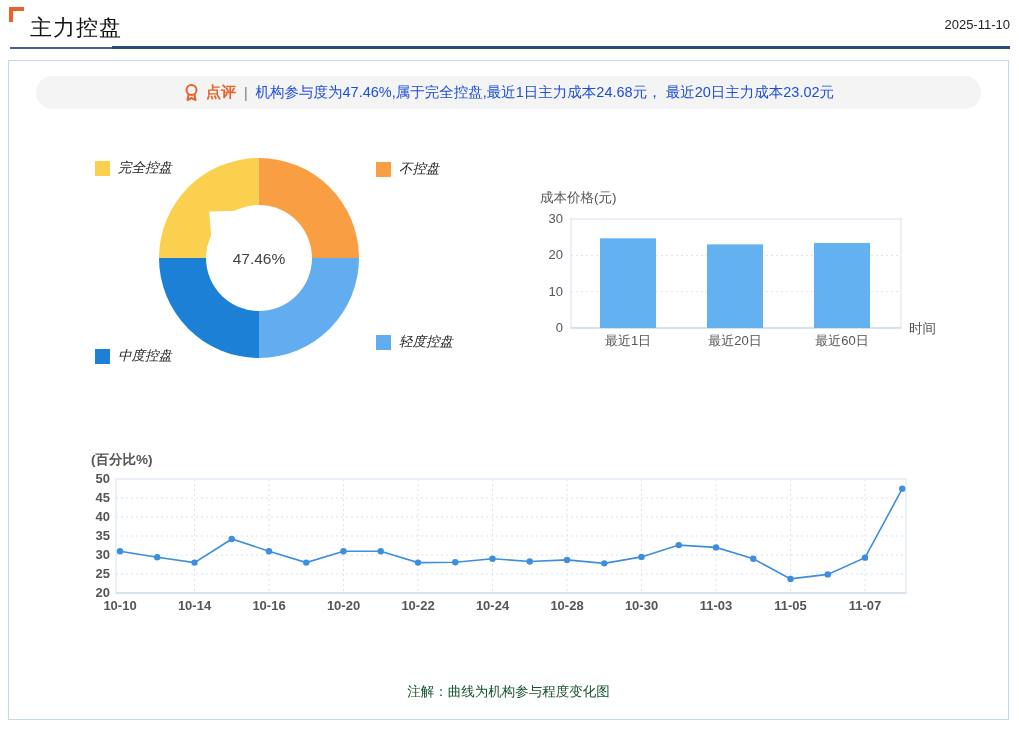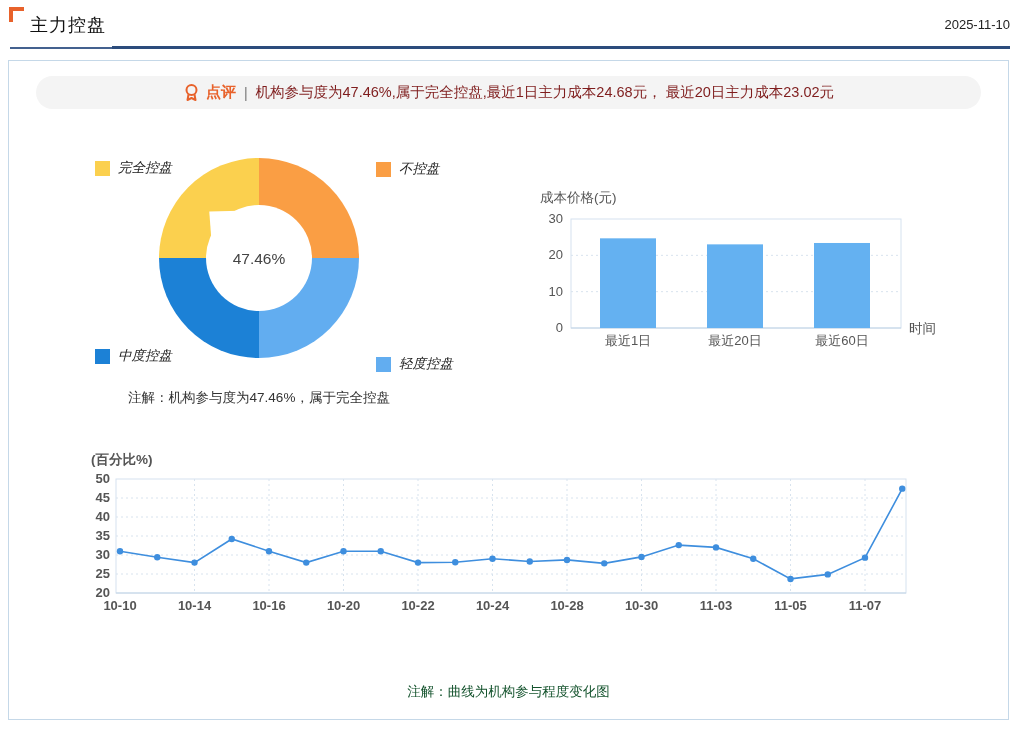--- a/index.html
+++ b/index.html
@@ -1,34 +1,34 @@
 <!DOCTYPE html>
 <html><head>
 <meta charset="utf-8">
 <style>
   html,body{margin:0;padding:0;background:#fff;}
   body{width:1019px;height:729px;position:relative;font-family:"Liberation Sans","DejaVu Sans",sans-serif;color:#1a1a1a;overflow:hidden;}
 
   
   .hdr-corner{position:absolute;left:9px;top:7px;width:11px;height:11px;border-left:4px solid #e8622b;border-top:4px solid #e8622b;}
-  .hdr-title{position:absolute;left:30px;top:13px;font-size:18px;letter-spacing:1px;color:#111;}
+  .hdr-title{position:absolute;left:30px;top:13px;font-size:22px;letter-spacing:1px;color:#111;}
   .hdr-date{position:absolute;right:9px;top:17px;font-size:13px;color:#222;}
   .hdr-line{position:absolute;left:10px;right:9px;top:46px;height:3px;}
   .hdr-line .seg-a{position:absolute;left:0;top:1px;width:102px;height:2px;background:#44618f;}
   .hdr-line .seg-b{position:absolute;left:102px;right:0;top:0;height:3px;background:#2c4c7c;}
 
   
   .panel{position:absolute;left:8px;top:60px;width:1001px;height:660px;border:1px solid #c5d8e8;background:#fff;box-sizing:border-box;padding-left:12px;}
 
   
   .comment{position:absolute;left:27px;top:15px;right:27px;height:33px;background:#f4f4f4;border-radius:17px;display:flex;align-items:center;justify-content:center;gap:6px;}
   .comment .c-icon{width:17px;height:19px;display:inline-block;flex:0 0 auto;}
   .comment .c-label{font-size:15px;font-weight:bold;}
   .comment .c-sep{font-size:14px;color:#777;margin:0 2px;}
-  .comment .c-text{font-size:14.5px;color:#7f1d1d;}
+  .comment .c-text{font-size:14.5px;color:#1d4ed8;}
 
   
   .legend{position:absolute;display:flex;align-items:center;gap:8px;font-size:13.5px;color:#222;font-style:italic;}
   .legend .sw{width:15px;height:15px;display:inline-block;}
   .pie-note{position:absolute;left:42px;top:328px;width:416px;text-align:center;font-size:13.5px;color:#333;}
   .donut-wrap{position:absolute;left:142px;top:89px;width:216px;height:216px;}
 
   .bar-wrap{position:absolute;left:517px;top:120px;width:440px;height:190px;}
   .line-wrap{position:absolute;left:80px;top:386px;width:880px;height:185px;font-weight:bold;}
   .bottom-note{position:absolute;left:0;top:622px;width:100%;text-align:center;font-size:13.5px;color:#14532d;}
@@ -64,37 +64,36 @@
     <span>完全控盘</span>
   </div>
   <div class="legend" style="left:367px;top:99px;">
     <span class="sw" style="background: rgb(250, 158, 68);"></span>
     <span>不控盘</span>
   </div>
   <div class="legend" style="left:86px;top:286px;">
     <span class="sw" style="background: rgb(28, 129, 214);"></span>
     <span>中度控盘</span>
   </div>
-  <div class="legend" style="left:367px;top:294px;text-align:center;">
+  <div class="legend" style="left:367px;top:272px;text-align:center;">
     <span class="sw" style="background: rgb(98, 173, 240);"></span>
     <span>轻度控盘</span>
   </div>
 
   <div class="donut-wrap">
     <svg id="donut-svg" width="216" height="216" viewBox="0 0 216 216">
         <path d="M108,108 L108.00,8.00 A100,100 0 0 1 208.00,108.00 Z" fill="#fa9e44"></path>
         <path d="M108,108 L208.00,108.00 A100,100 0 0 1 108.00,208.00 Z" fill="#62adf0"></path>
         <path d="M108,108 L108.00,208.00 A100,100 0 0 1 8.00,108.00 Z" fill="#1c81d6"></path>
         <path d="M108,108 L8.00,108.00 A100,100 0 0 1 108.00,8.00 Z" fill="#fbd04e"></path>
         <circle cx="108" cy="108" r="53" fill="#fff"></circle>
         <polygon points="58.267948289896374,61.62411151575014 60.3873982486427,89.72323457318973 88.89506373578847,60.71362341709385" fill="#fff"></polygon>
         <text x="108" y="114" font-size="15.5" fill="#444" text-anchor="middle">47.46%</text>
       </svg>
   </div>
-  <div class="pie-note">注解：机构参与度为47.46%，属于完全控盘</div>
 
   <div class="bar-wrap">
     <svg id="bar-svg" width="440" height="190" viewBox="0 0 440 190">
         <text x="14" y="21" font-size="13.5" fill="#555" text-anchor="start">成本价格(元)</text>
         <rect x="45" y="38" width="330" height="109" fill="#fff" stroke="#d5e2ef" stroke-width="1"></rect>
         <text x="37" y="151" font-size="13" fill="#555" text-anchor="end">0</text>
         <line x1="45" y1="110.66666666666667" x2="375" y2="110.66666666666667" stroke="#d8e3ee" stroke-width="1" stroke-dasharray="2,3"></line>
         <text x="37" y="114.66666666666667" font-size="13" fill="#555" text-anchor="end">10</text>
         <line x1="45" y1="74.33333333333334" x2="375" y2="74.33333333333334" stroke="#d8e3ee" stroke-width="1" stroke-dasharray="2,3"></line>
         <text x="37" y="78.33333333333334" font-size="13" fill="#555" text-anchor="end">20</text>

